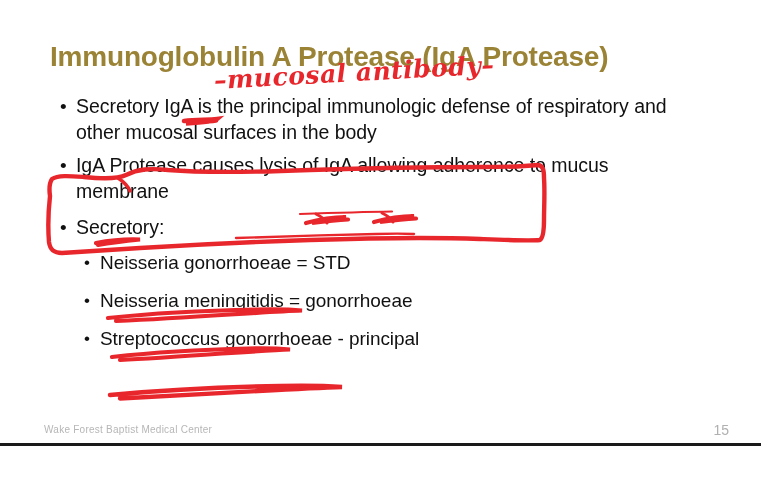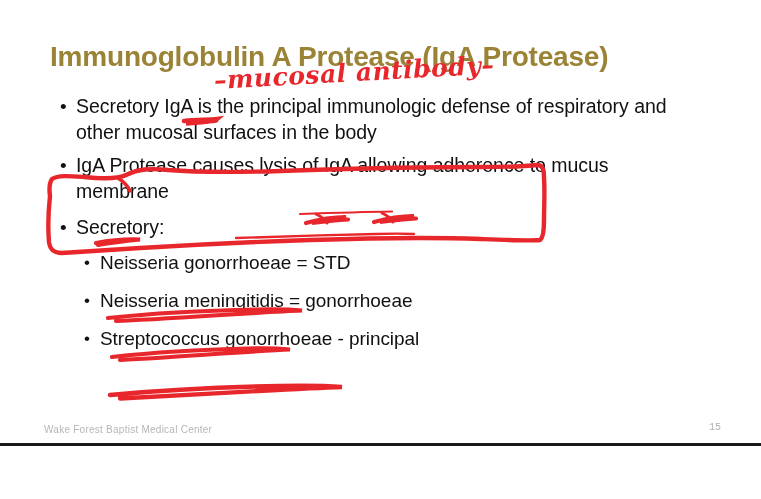--- a/index.html
+++ b/index.html
@@ -96,25 +96,24 @@
   #footer-text {
     position: absolute;
     left: 44px;
     top: 424px;
     font-size: 10px;
     color: #b6b6b6;
     letter-spacing: 0.25px;
   }
   #page-number {
     position: absolute;
-    right: 40px;
+    right: 32px;
     top: 422px;
-    font-size: 10px;
+    font-size: 14px;
     color: #b0b0b0;
-    font-family: Liberation Mono, monospace;
   }
 
   
   #ink-layer {
     position: absolute;
     left: 0;
     top: 0;
     width: 761px;
     height: 446px;
     pointer-events: none;

